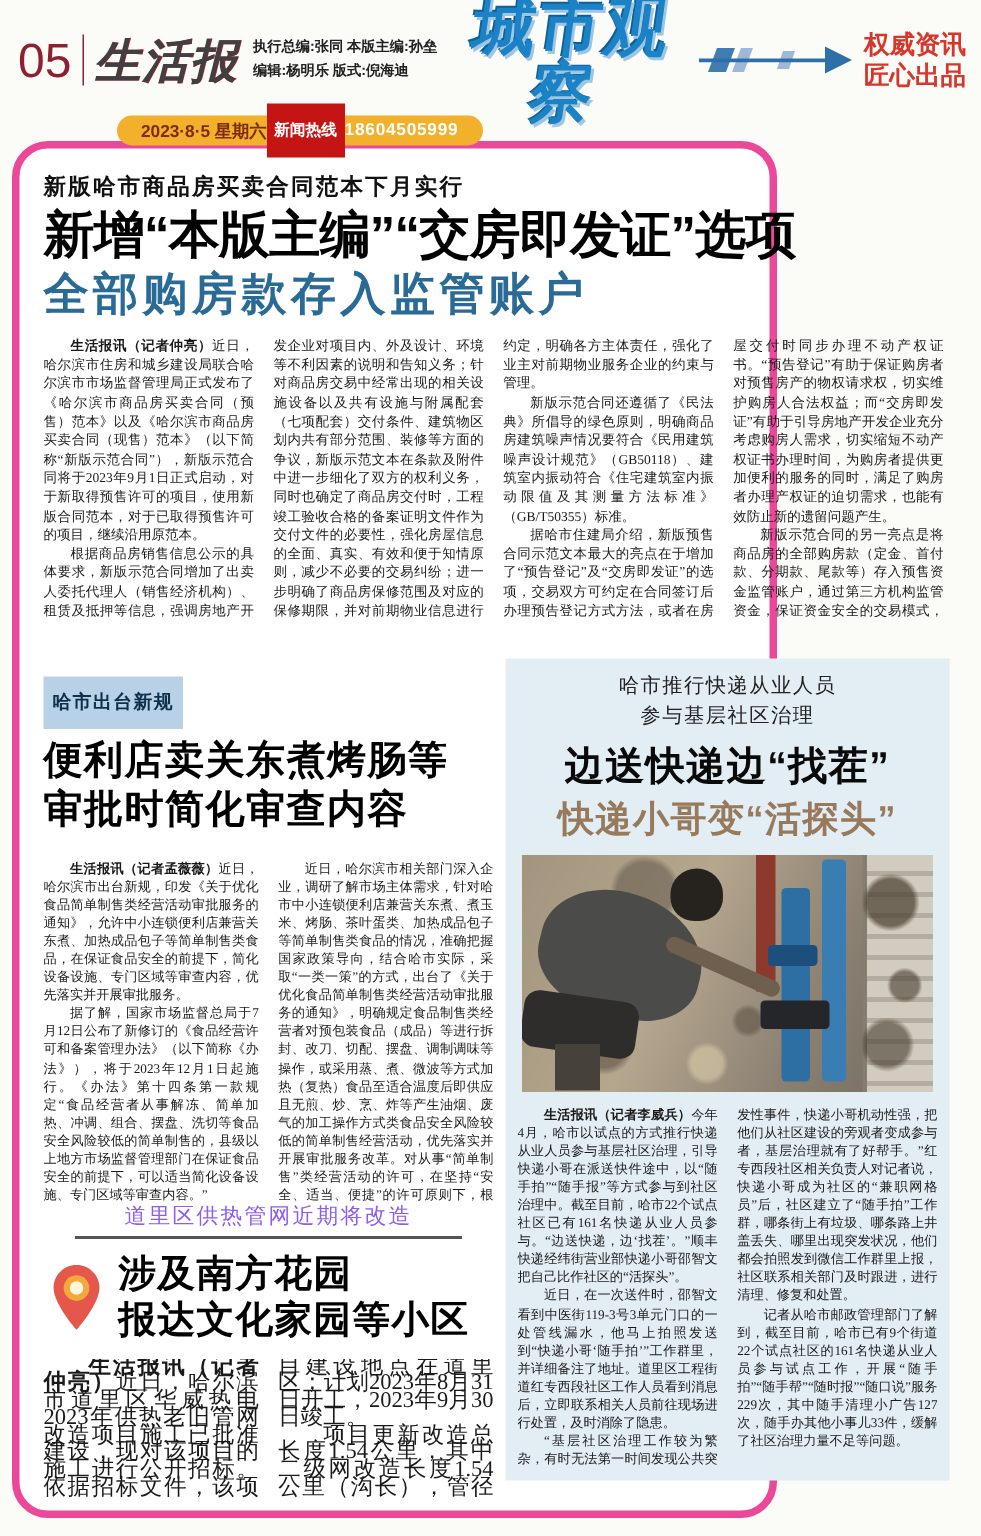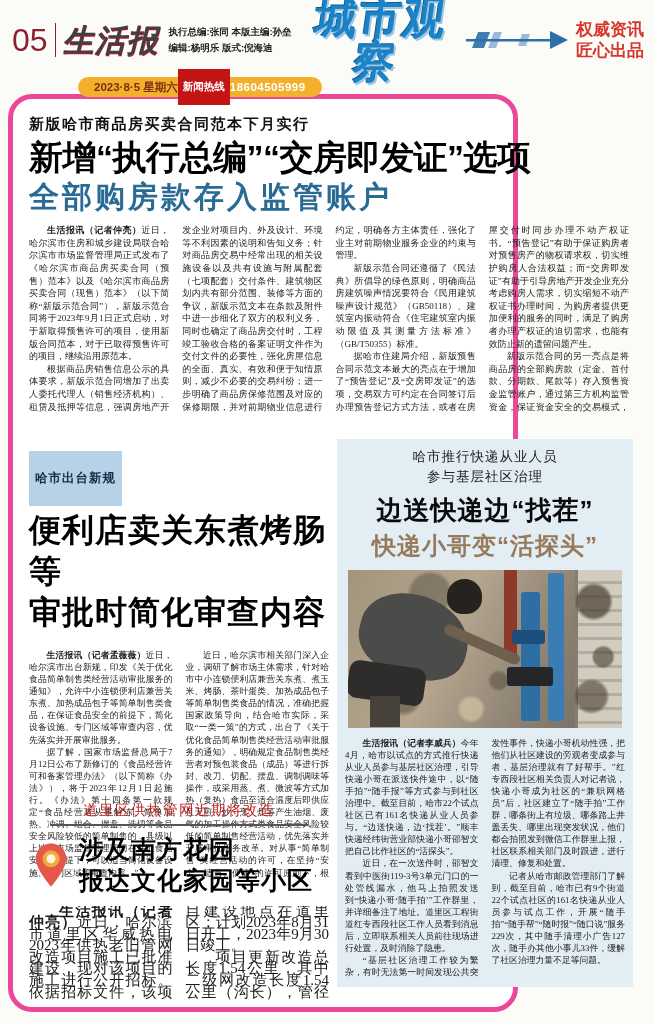--- a/index.html
+++ b/index.html
@@ -76,33 +76,33 @@
   }
   .body-cols { text-align: justify; overflow: hidden; }
   .body-cols p { text-indent: 2em; }
   .byline { font-weight: bold; }
   .a1-body { margin-top: 10px; column-count: 4; column-gap: 13px; font-size: 9px; line-height: 12.6px; height: 192px; }
   
   .a2 { position: absolute; left: 16px; top: 352px; width: 300px; }
   .tag {
     display: inline-block; background: #b7d2e6; color: #0f2f4a;
     font-family: "Liberation Sans", sans-serif;
-    font-size: 12.5px; font-weight: bold; padding: 19px 6px; letter-spacing: 1px;
+    font-size: 12.5px; font-weight: bold; padding: 9px 6px; letter-spacing: 1px;
   }
   .a2-title {
     font-family: "Liberation Sans", sans-serif;
-    font-size: 32px; font-weight: 900; color: #000; line-height: 1.28;
+    font-size: 26px; font-weight: 900; color: #000; line-height: 1.28;
     letter-spacing: 1px; margin-top: 4px;
   }
   .a2-body { margin-top: 16px; column-count: 2; column-gap: 13px; font-size: 8.8px; line-height: 12.1px; height: 238px; }
   
   .a3 { position: absolute; left: 16px; top: 702px; width: 300px; }
   .a3-kicker {
     width: 86%; margin: 0 auto; text-align: center;
-    font-size: 14.5px; color: #b91c1c; letter-spacing: 1.5px;
+    font-size: 14.5px; color: #8b5cf6; letter-spacing: 1.5px;
     border-bottom: 2px solid #555; padding-bottom: 4px;
   }
   .a3-head { display: flex; align-items: center; gap: 10px; margin-top: 8px; padding-left: 4px; }
   .pin { width: 36px; height: 48px; flex: 0 0 auto; }
   .a3-title {
     font-family: "Liberation Sans", sans-serif;
     font-size: 25px; font-weight: 900; color: #000; line-height: 1.25; letter-spacing: 1px;
   }
   .a3-body { margin-top: 9px; column-count: 2; column-gap: 13px; font-size: 15px; line-height: 11.6px; height: 98px; }
   
@@ -179,21 +179,21 @@
 <div class="dateline">
   <span class="date-text">2023·8·5 星期六</span>
   <span class="hotline-badge">新闻热线</span>
   <span class="hotline-num">18604505999</span>
 </div>
 
 <div class="frame">
 
   <div class="a1">
     <div class="a1-kicker">新版哈市商品房买卖合同范本下月实行</div>
-    <div class="a1-title">新增“执行总编”“交房即发证”选项</div>
+    <div class="a1-title">新增“本版主编”“交房即发证”选项</div>
     <div class="a1-sub">全部购房款存入监管账户</div>
     <div class="a1-body body-cols">
       <p><span class="byline">生活报讯（记者仲亮）</span><span>近日，哈尔滨市住房和城乡建设局联合哈尔滨市市场监督管理局正式发布了《哈尔滨市商品房买卖合同（预售）范本》以及《哈尔滨市商品房买卖合同（现售）范本》（以下简称“新版示范合同”），新版示范合同将于2023年9月1日正式启动，对于新取得预售许可的项目，使用新版合同范本，对于已取得预售许可的项目，继续沿用原范本。</span></p>
       <p>根据商品房销售信息公示的具体要求，新版示范合同增加了出卖人委托代理人（销售经济机构）、租赁及抵押等信息，强调房地产开发企业对项目内、外及设计、环境等不利因素的说明和告知义务；针对商品房交易中经常出现的相关设施设备以及共有设施与附属配套（七项配套）交付条件、建筑物区划内共有部分范围、装修等方面的争议，新版示范文本在条款及附件中进一步细化了双方的权利义务，同时也确定了商品房交付时，工程竣工验收合格的备案证明文件作为交付文件的必要性，强化房屋信息的全面、真实、有效和便于知情原则，减少不必要的交易纠纷；进一步明确了商品房保修范围及对应的保修期限，并对前期物业信息进行约定，明确各方主体责任，强化了业主对前期物业服务企业的约束与管理。</p>
       <p>新版示范合同还遵循了《民法典》所倡导的绿色原则，明确商品房建筑噪声情况要符合《民用建筑噪声设计规范》（GB50118）、建筑室内振动符合《住宅建筑室内振动限值及其测量方法标准》（GB/T50355）标准。</p>
       <p>据哈市住建局介绍，新版预售合同示范文本最大的亮点在于增加了“预告登记”及“交房即发证”的选项，交易双方可约定在合同签订后办理预告登记方式方法，或者在房屋交付时同步办理不动产权证书。“预告登记”有助于保证购房者对预售房产的物权请求权，切实维护购房人合法权益；而“交房即发证”有助于引导房地产开发企业充分考虑购房人需求，切实缩短不动产权证书办理时间，为购房者提供更加便利的服务的同时，满足了购房者办理产权证的迫切需求，也能有效防止新的遗留问题产生。</p>
       <p>新版示范合同的另一亮点是将商品房的全部购房款（定金、首付款、分期款、尾款等）存入预售资金监管账户，通过第三方机构监管资金，保证资金安全的交易模式，提高了房地产开发建设的运作效率和安全性。</p>
     </div>
   </div>
 

